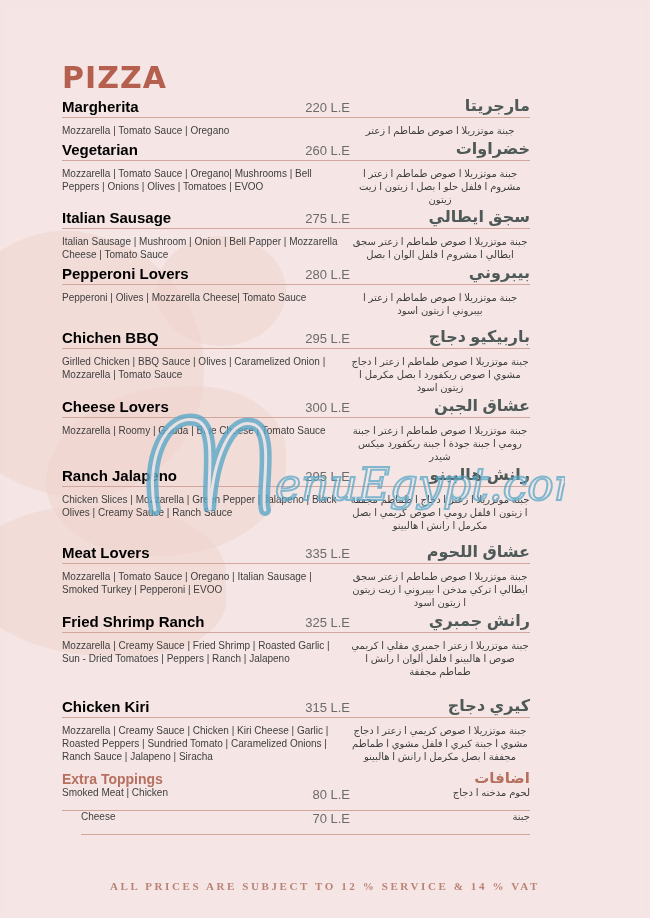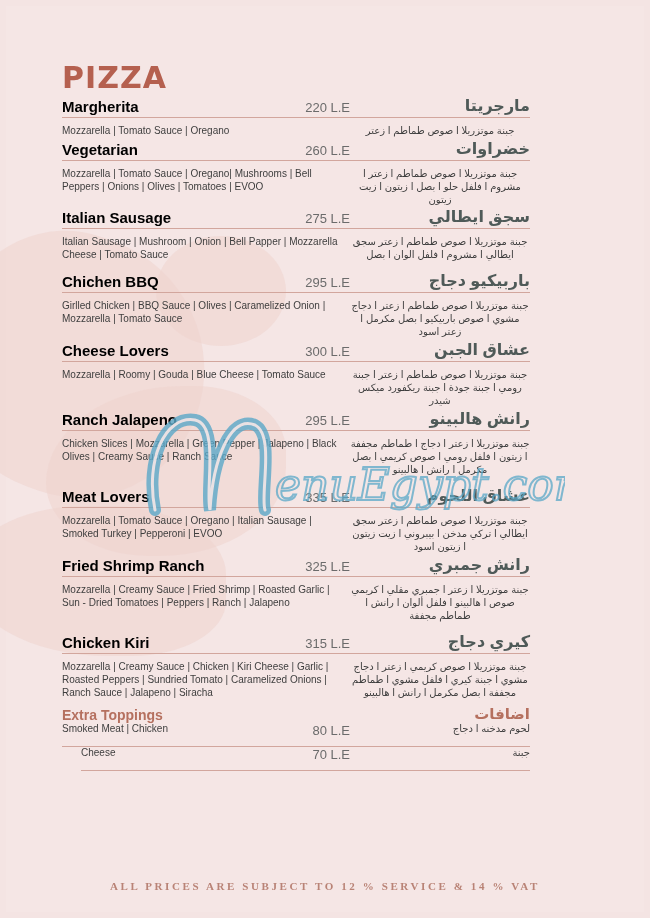--- a/index.html
+++ b/index.html
@@ -109,29 +109,40 @@
         <div class="item-head">
           <span class="name-en">Italian Sausage</span>
           <span class="price">275 L.E</span>
           <span class="name-ar">سجق ايطالي</span>
         </div>
         <div class="item-desc">
           <div class="desc-en">Italian Sausage | Mushroom | Onion | Bell Papper | Mozzarella Cheese | Tomato Sauce</div>
           <div class="desc-ar">جبنة موتزريلا ا صوص طماطم ا زعتر سجق ايطالي ا مشروم ا فلفل الوان ا بصل</div>
         </div>
       </div>
+      <div class="item" style="margin-top: 4px;">
+        <div class="item-head">
+          <span class="name-en">Pepperoni Lovers</span>
+          <span class="price">280 L.E</span>
+          <span class="name-ar">بيبروني</span>
+        </div>
+        <div class="item-desc">
+          <div class="desc-en">Pepperoni | Olives | Mozzarella Cheese|  Tomato Sauce</div>
+          <div class="desc-ar">جبنة موتزريلا ا صوص طماطم ا زعتر ا بيبروني ا زيتون اسود</div>
+        </div>
+      </div>
       <div class="item" style="margin-top: 12px;">
         <div class="item-head">
           <span class="name-en">Chichen BBQ</span>
           <span class="price">295 L.E</span>
           <span class="name-ar">باربيكيو دجاج</span>
         </div>
         <div class="item-desc">
           <div class="desc-en">Girlled Chicken | BBQ  Sauce | Olives | Caramelized Onion | Mozzarella | Tomato Sauce</div>
-          <div class="desc-ar">جبنة موتزريلا ا صوص طماطم ا زعتر ا دجاج مشوي ا صوص باربيكيو ا بصل مكرمل ا زعتر اسود</div>
+          <div class="desc-ar">جبنة موتزريلا ا صوص طماطم ا زعتر ا دجاج مشوي ا صوص ريكفورد ا بصل مكرمل ا زيتون اسود</div>
         </div>
       </div>
       <div class="item" style="margin-top: 4px;">
         <div class="item-head">
           <span class="name-en">Cheese Lovers</span>
           <span class="price">300 L.E</span>
           <span class="name-ar">عشاق الجبن</span>
         </div>
         <div class="item-desc">
           <div class="desc-en">Mozzarella | Roomy | Gouda | Blue Cheese | Tomato Sauce</div>
@@ -164,21 +175,21 @@
         <div class="item-head">
           <span class="name-en">Fried Shrimp Ranch</span>
           <span class="price">325 L.E</span>
           <span class="name-ar">رانش جمبري</span>
         </div>
         <div class="item-desc">
           <div class="desc-en">Mozzarella | Creamy Sauce | Fried Shrimp | Roasted Garlic | Sun - Dried Tomatoes | Peppers | Ranch | Jalapeno</div>
           <div class="desc-ar">جبنة موتزريلا ا زعتر ا جمبري مقلي ا كريمي صوص ا هالبينو ا فلفل ألوان ا رانش ا طماطم مجففة</div>
         </div>
       </div>
-      <div class="item" style="margin-top: 12px;">
+      <div class="item" style="margin-top: 20px;">
         <div class="item-head">
           <span class="name-en">Chicken Kiri</span>
           <span class="price">315 L.E</span>
           <span class="name-ar">كيري دجاج</span>
         </div>
         <div class="item-desc">
           <div class="desc-en">Mozzarella | Creamy Sauce | Chicken | Kiri Cheese | Garlic | Roasted Peppers | Sundried Tomato | Caramelized Onions | Ranch Sauce | Jalapeno | Siracha</div>
           <div class="desc-ar">جبنة موتزريلا ا صوص كريمي ا زعتر ا دجاج مشوي ا جبنة كيري ا فلفل مشوي ا طماطم مجففة ا بصل مكرمل ا رانش ا هالبينو</div>
         </div>
       </div>

